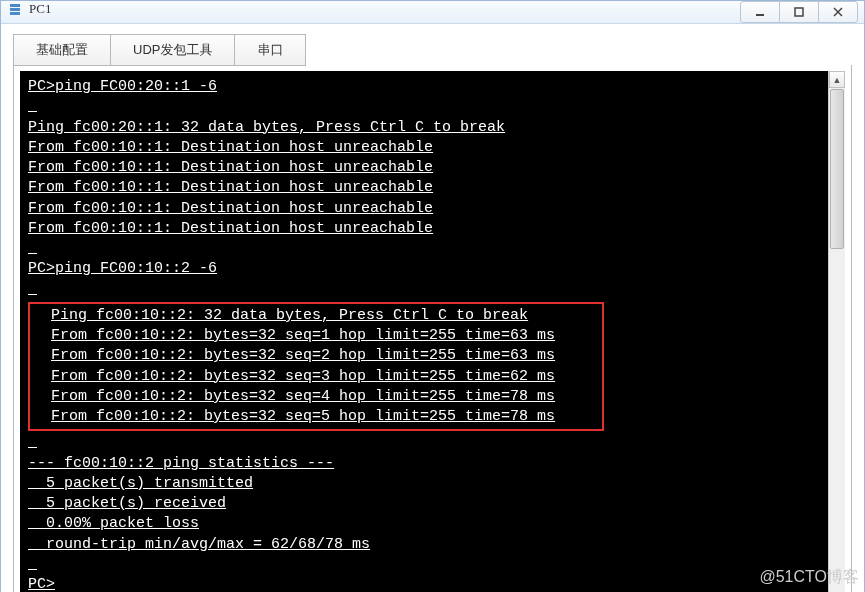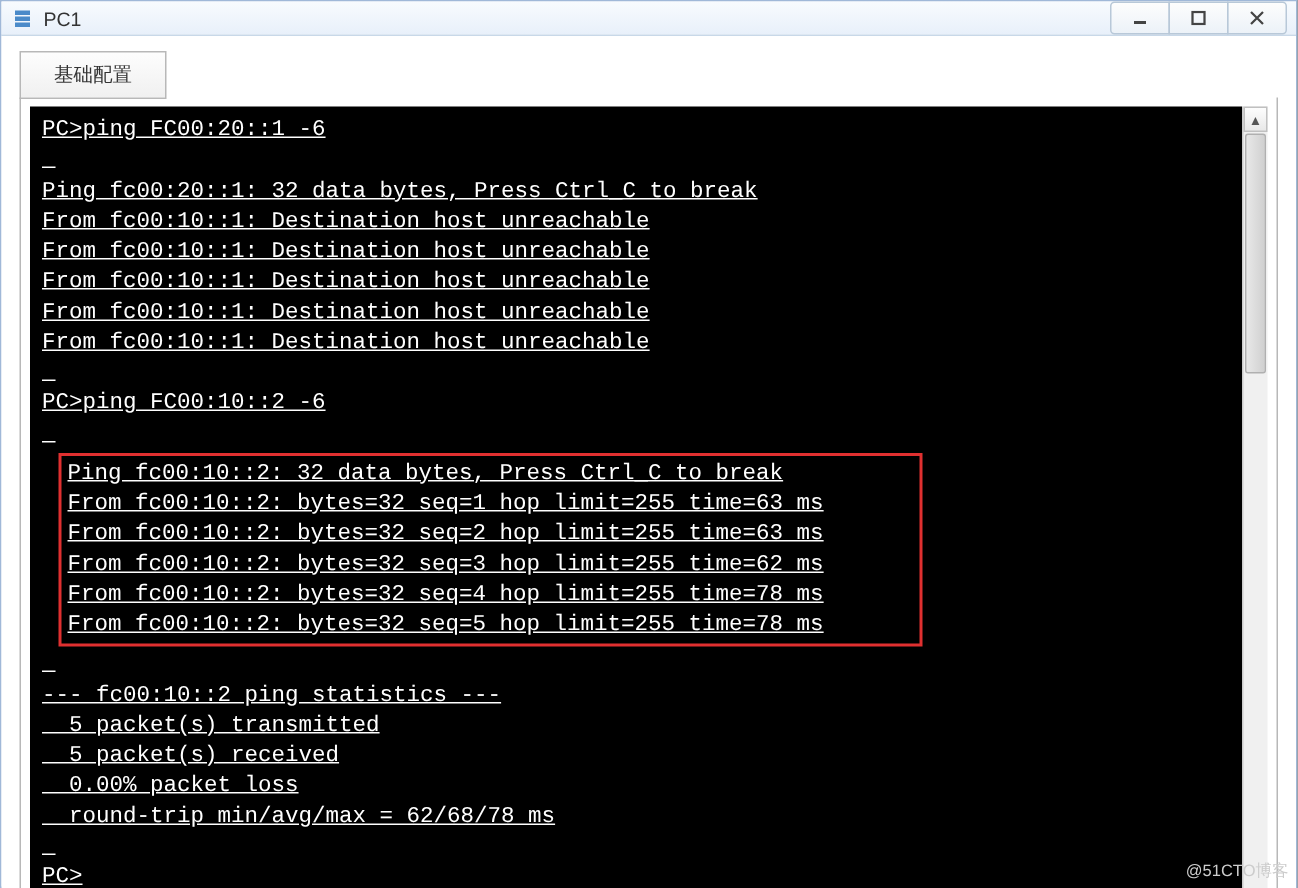--- a/index.html
+++ b/index.html
@@ -17,22 +17,22 @@
       background: #fff;
       border: 1px solid #a0b8d8;
       display: flex;
       flex-direction: column;
     }
     .titlebar {
       height: 30px;
       background: linear-gradient(#f8fbfe, #e8f0fa);
       border-bottom: 1px solid #c8d8e8;
       display: flex;
-      align-items: center;
       padding: 0 6px;
+      font-family: Liberation Serif, serif;
     }
     .title-icon {
       width: 16px;
       height: 16px;
       margin-right: 6px;
       display: inline-flex;
       align-items: center;
       justify-content: center;
     }
     .title-text {
@@ -102,22 +102,22 @@
       font-size: 15px;
       line-height: 1.35;
       padding: 6px 8px;
       overflow: hidden;
       position: relative;
       white-space: pre;
     }
     .terminal .line { white-space: pre; text-decoration: underline; }
     .highlight-box {
       border: 2px solid #e03030;
-      padding: 2px 4px;
-      margin: 2px 11px;
+      padding: 2px 21px;
+      margin: 2px 0;
       display: inline-block;
       width: 576px;
     }
     .scrollbar {
       width: 17px;
       background: #f0f0f0;
       border-left: 1px solid #ccc;
       position: relative;
     }
     .scroll-arrow {
@@ -136,21 +136,21 @@
       border: 1px solid #b0b0b0;
       border-radius: 2px;
       height: 160px;
       margin: 1px;
       cursor: pointer;
     }
     .watermark {
       position: absolute;
       right: 6px;
       bottom: 4px;
-      font-size: 11px;
+      font-size: 16px;
       color: #ccc;
     }
   </style>
 </head>
 <body>
 
 <div class="window">
   <div class="titlebar">
     <span class="title-icon">
       <svg width="14" height="14" viewBox="0 0 14 14">
@@ -173,20 +173,22 @@
         <svg width="10" height="10" viewBox="0 0 10 10">
             <path d="M1 1l8 8M9 1l-8 8" stroke="#444" stroke-width="1.5"></path>
           </svg>
       </div>
     </div>
   </div>
 
   <div class="content-wrap">
     <div class="tabs">
       <div class="tab">基础配置</div>
+      <div class="tab">UDP发包工具</div>
+      <div class="tab">串口</div>
     </div>
 
     <div class="terminal-frame">
       <div class="terminal" id="terminal"><div class="line">PC&gt;ping FC00:20::1 -6</div><div class="line">&nbsp;</div><div class="line">Ping fc00:20::1: 32 data bytes, Press Ctrl_C to break</div><div class="line">From fc00:10::1: Destination host unreachable</div><div class="line">From fc00:10::1: Destination host unreachable</div><div class="line">From fc00:10::1: Destination host unreachable</div><div class="line">From fc00:10::1: Destination host unreachable</div><div class="line">From fc00:10::1: Destination host unreachable</div><div class="line">&nbsp;</div><div class="line">PC&gt;ping FC00:10::2 -6</div><div class="line">&nbsp;</div><div class="highlight-box"><div class="line">Ping fc00:10::2: 32 data bytes, Press Ctrl_C to break</div><div class="line">From fc00:10::2: bytes=32 seq=1 hop limit=255 time=63 ms</div><div class="line">From fc00:10::2: bytes=32 seq=2 hop limit=255 time=63 ms</div><div class="line">From fc00:10::2: bytes=32 seq=3 hop limit=255 time=62 ms</div><div class="line">From fc00:10::2: bytes=32 seq=4 hop limit=255 time=78 ms</div><div class="line">From fc00:10::2: bytes=32 seq=5 hop limit=255 time=78 ms</div></div><div class="line">&nbsp;</div><div class="line">--- fc00:10::2 ping statistics ---</div><div class="line">  5 packet(s) transmitted</div><div class="line">  5 packet(s) received</div><div class="line">  0.00% packet loss</div><div class="line">  round-trip min/avg/max = 62/68/78 ms</div><div class="line">&nbsp;</div><div class="line">PC&gt;</div></div>
       <div class="scrollbar">
         <div class="scroll-arrow">▲</div>
         <div class="scroll-thumb"></div>
         <div style="flex:1"></div>
       </div>
     </div>

